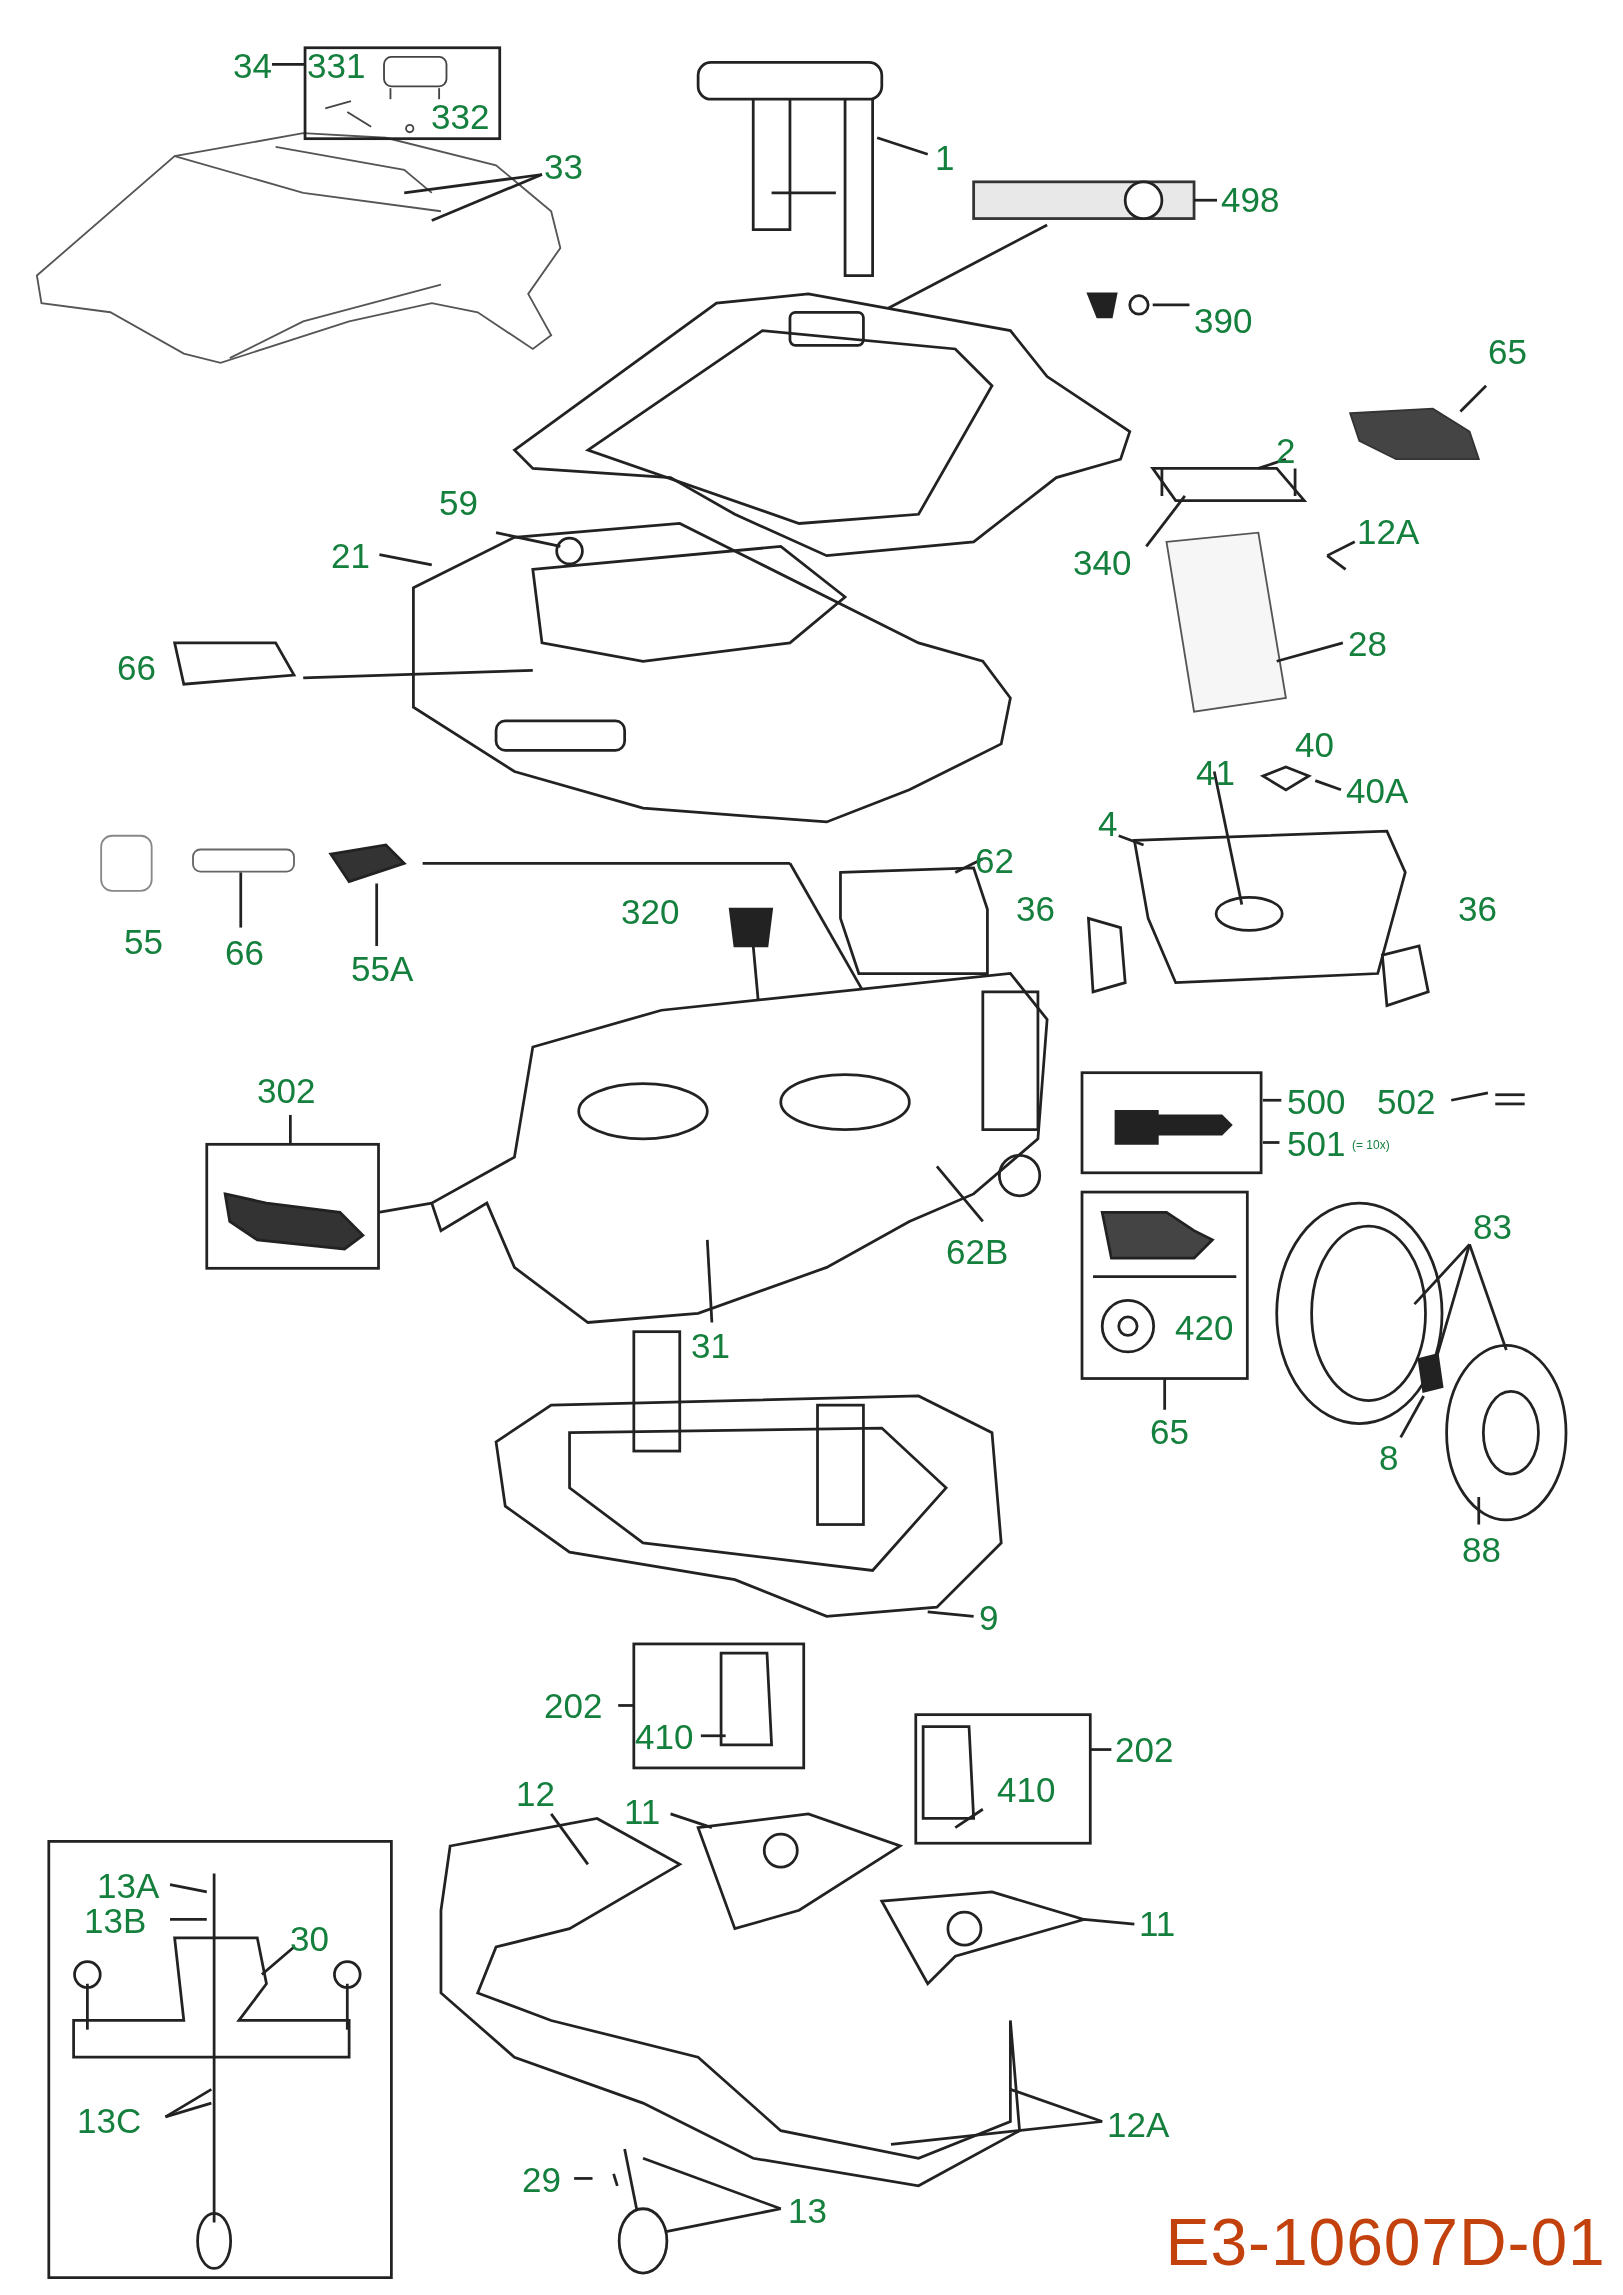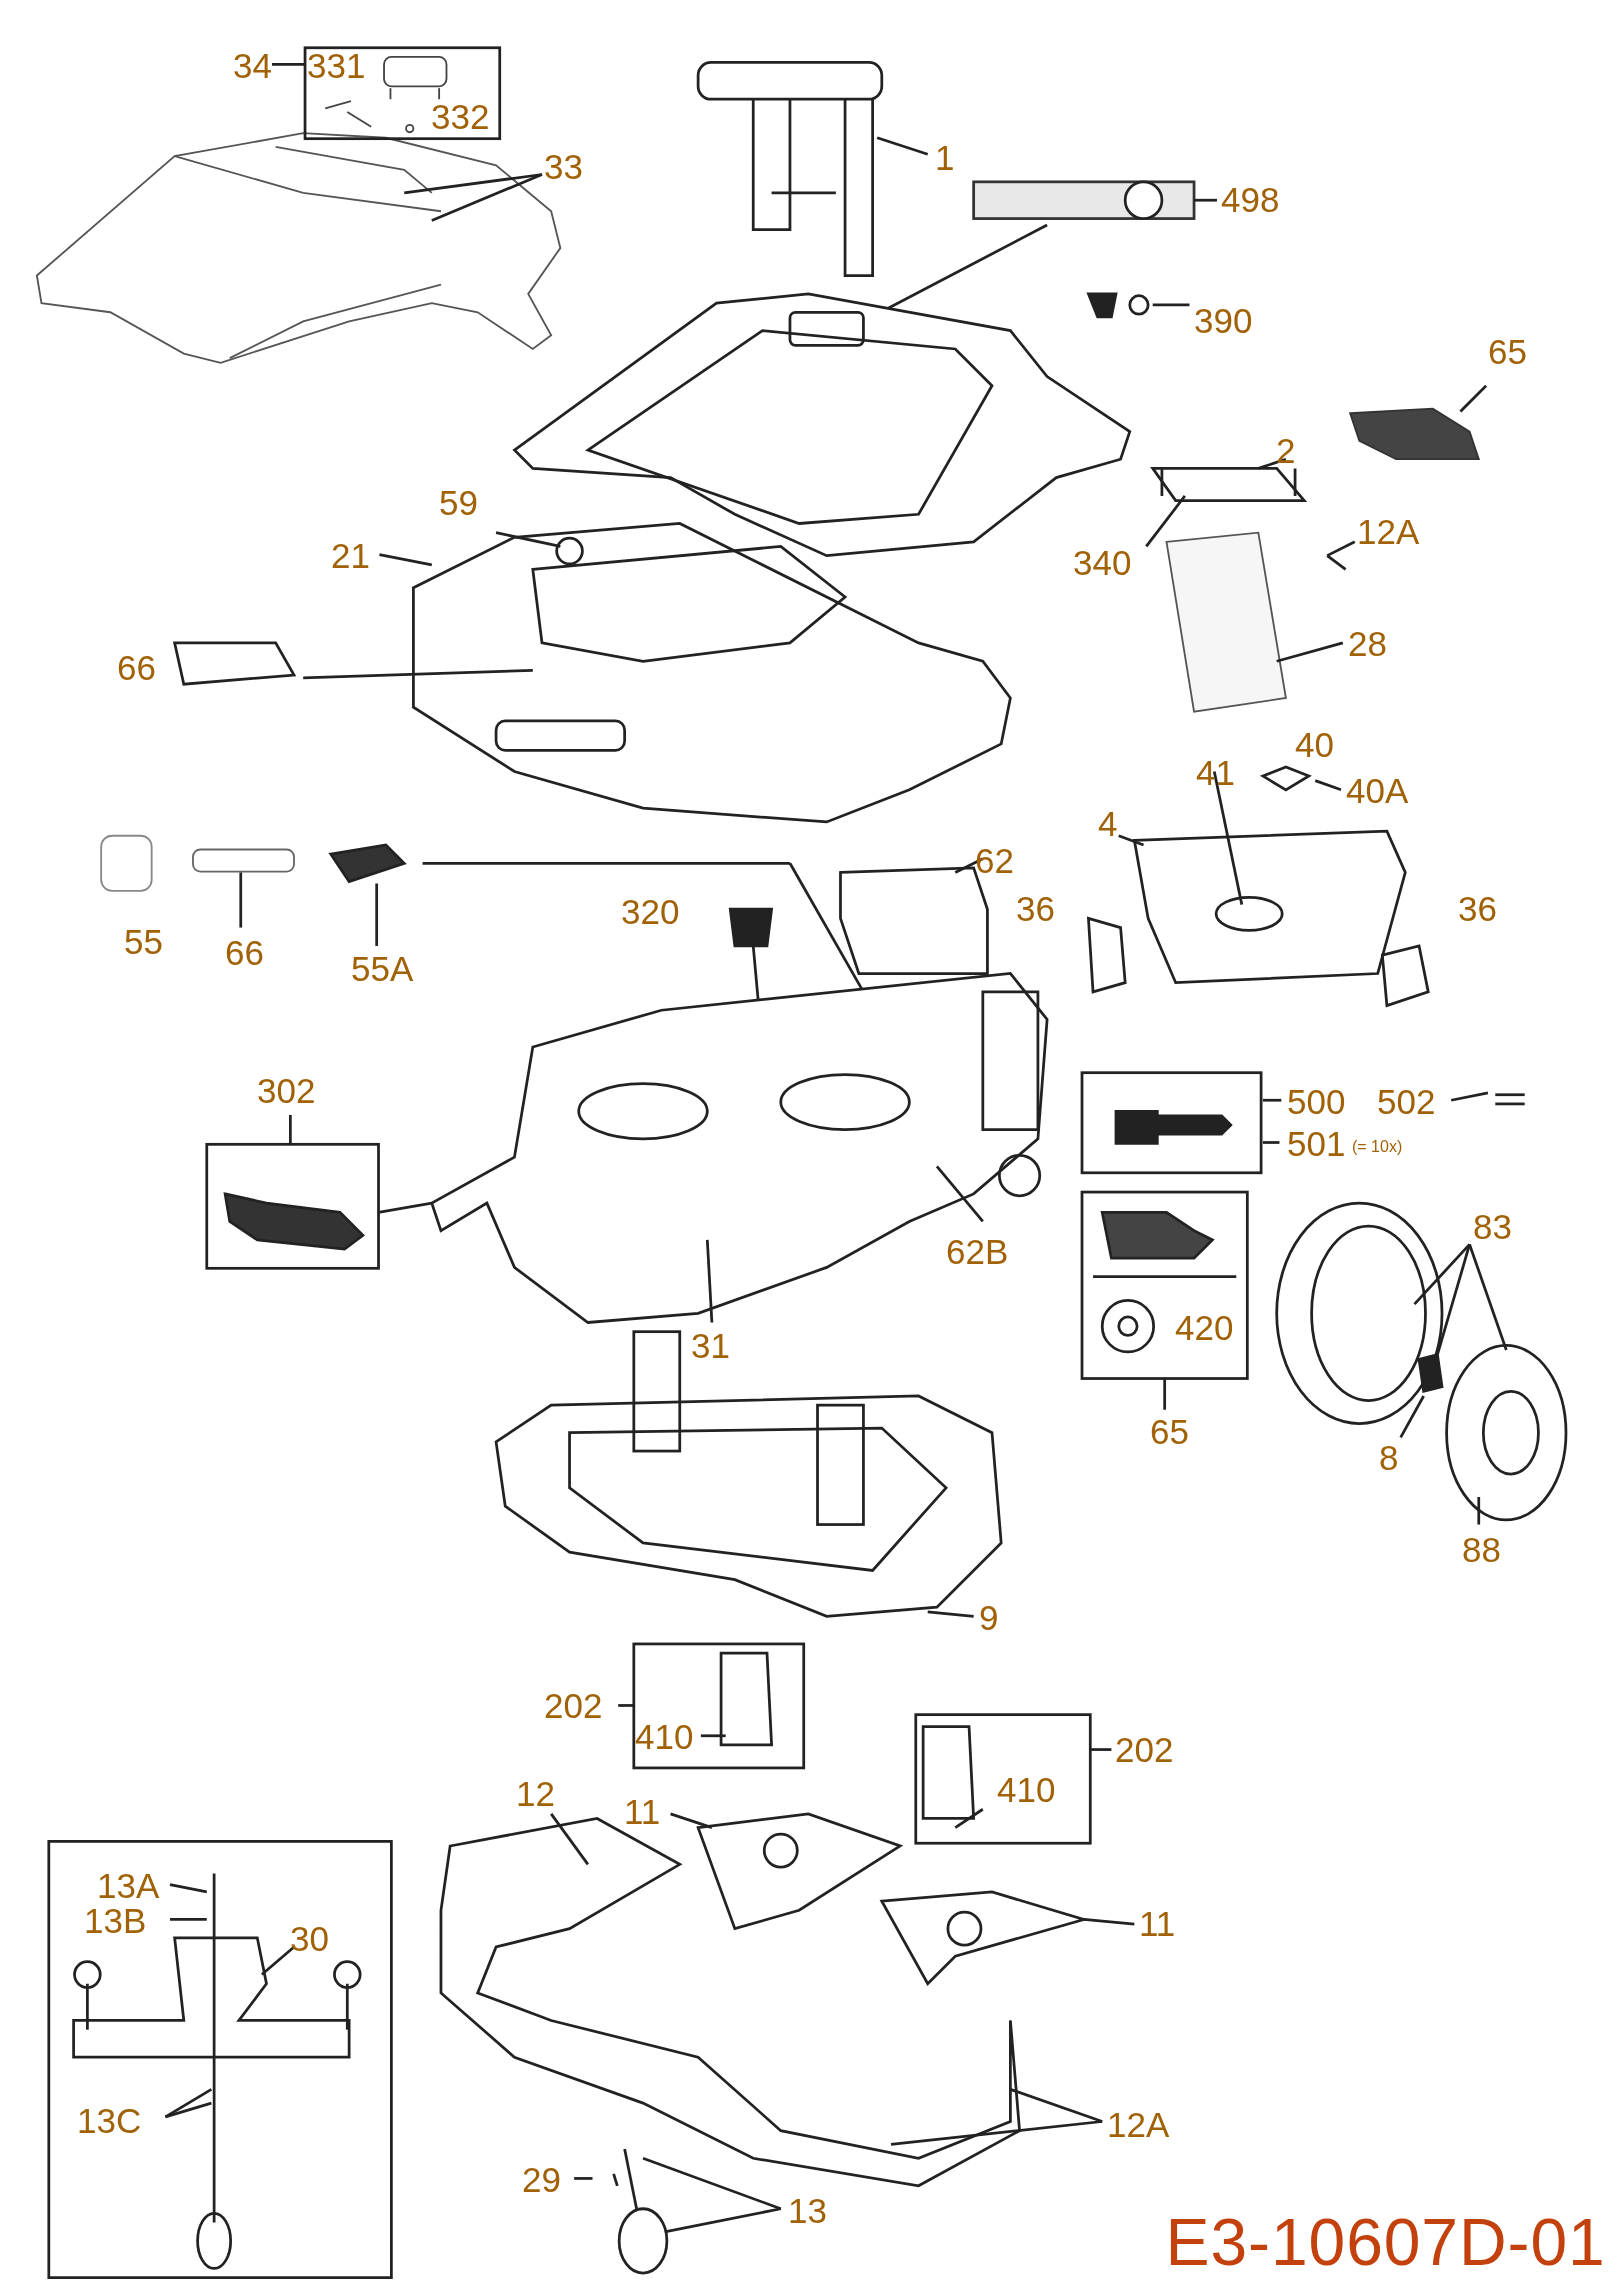--- a/index.html
+++ b/index.html
@@ -1,19 +1,19 @@
 <!DOCTYPE html>
 <html style="font-size:14.7px"><head>
 <meta charset="utf-8">
 <style>
   html,body{margin:0;padding:0;background:#ffffff;}
   body{width:1624px;height:2296px;position:relative;overflow:hidden;font-family:"Liberation Sans",sans-serif;color:#111;}
   #canvas{position:absolute;left:0;top:0;width:1624px;height:2296px;}
-  .lbl{position:absolute;font-size:35px;line-height:1;color:#a16207;white-space:nowrap;}
-  .note{font-size:16px;}
+  .lbl{position:absolute;font-size:35px;line-height:1;color:#15803d;white-space:nowrap;}
+  .note{font-size:12px;}
   .code{position:absolute;right:18.4px;bottom:16.5px;font-size:66px;letter-spacing:0.9px;color:#c2410c;}
 </style>
 </head>
 <body>
 
 <svg id="canvas" viewBox="0 0 1768 2500" xmlns="http://www.w3.org/2000/svg" fill="none" stroke="#222" stroke-width="3">
 
   <g stroke="#555" stroke-width="2">
     <path d="M40 300 L190 170 L330 145 L420 150 L540 180 L600 230 L610 270 L575 320 L600 365 L580 380 L520 340 L470 330 L380 350 L240 395 L200 385 L120 340 L45 330 Z"></path>
     <path d="M190 170 L330 210 L480 230"></path>

